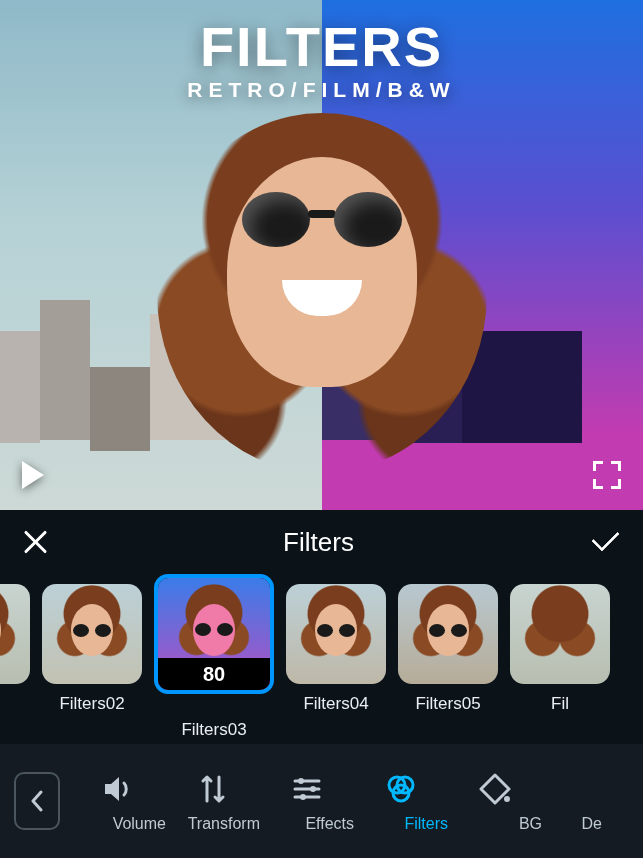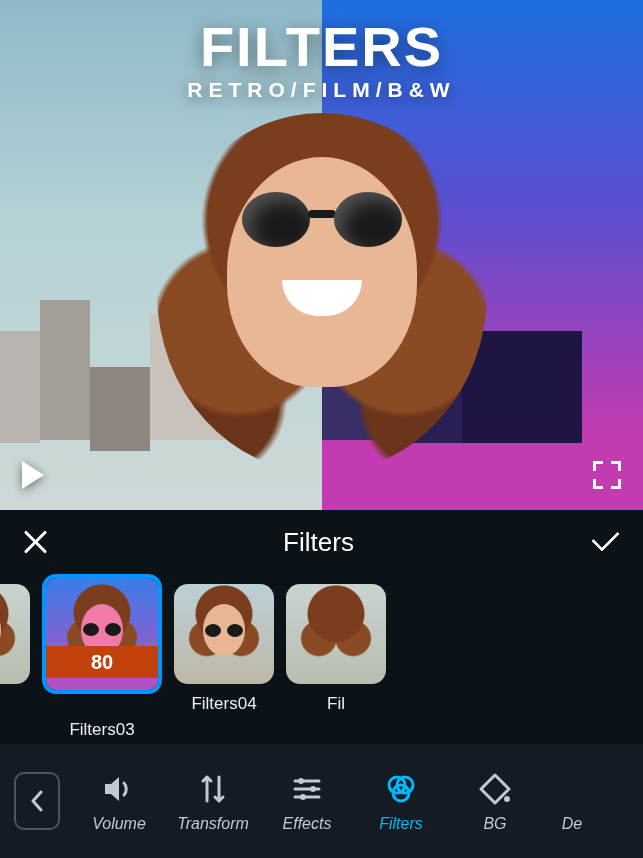--- a/index.html
+++ b/index.html
@@ -95,28 +95,28 @@
   .mini-glasses::before{left:0;} .mini-glasses::after{right:0;}
 
   .t1 .thumb-bg{ background:linear-gradient(#c8d4d0,#b8beb0);} 
   .t2 .thumb-bg{ background:linear-gradient(#bcd0d6,#c2c2b2);} 
   .t3 .thumb-bg{ background:linear-gradient(#3a7ce8,#b84fc0);} .t3 .mini-face{background:#f07aa8;}
   .t4 .thumb-bg{ background:linear-gradient(#bcd0d6,#beb8a8);} 
   .t5 .thumb-bg{ background:linear-gradient(#b8c8d0,#b6ac98);} 
   .t6 .thumb-bg{ background:linear-gradient(#9ab8a8,#a8a890);} 
   .t7 .thumb-bg{ background:linear-gradient(#c8d4d0,#b8beb0);} 
 
-  .intensity { position:absolute; left:0; right:0; bottom:12px; height:32px; background:#c2410c; color:#fff; font-size:20px; font-weight:600; display:flex; align-items:center; justify-content:center; }
+  .intensity { position:absolute; left:0; right:0; bottom:0; height:32px; background:#000000; color:#fff; font-size:20px; font-weight:600; display:flex; align-items:center; justify-content:center; }
   .filter-label { margin-top:10px; font-size:17px; color:#eaeef2; }
   .filter-item.sel-item .filter-label{ margin-top:26px; }
 
   .toolbar { position:absolute; top:744px; left:0; width:643px; height:114px; background:#141b22; display:flex; align-items:center; padding-left:6px; overflow:hidden; }
   .back-box { width:46px; height:58px; border:2px solid #4a5560; border-radius:10px; display:flex; align-items:center; justify-content:center; margin:0 12px 0 8px; cursor:pointer; flex:0 0 auto;}
   .back-box svg{ width:14px; height:22px; }
-  .tool { flex:0 0 auto; width:94px; text-align:center; cursor:pointer; color:#c0cad4;font-style:italic; }
+  .tool { flex:0 0 auto; width:94px; text-align:right; cursor:pointer; color:#c0cad4; }
   .tool.active { color:#00b8ff; }
   .tool .ticon { height:40px; display:flex; align-items:center; justify-content:center; margin-bottom:6px;}
   .tool .tlabel { font-size:16px; }
   .tool svg { width:36px; height:36px; }
   .tool.last { width:60px; }
 
 </style>
 </head>
 <body>
 
@@ -165,38 +165,56 @@
 
 <div class="filter-strip">
   <div class="filter-item">
     <div class="thumb small t1">
         <div class="thumb-bg"></div>
         <div class="mini-hair"></div>
         <div class="mini-face"></div>
       </div>
     <div class="filter-label">01</div>
   </div>
+  <div class="filter-item">
+    <div class="thumb small t2">
+        <div class="thumb-bg"></div>
+        <div class="mini-hair"></div>
+        <div class="mini-face"></div>
+        <div class="mini-glasses"></div>
+      </div>
+    <div class="filter-label">Filters02</div>
+  </div>
   <div class="filter-item sel-item">
     <div class="thumb sel t3">
         <div class="thumb-bg"></div>
         <div class="mini-hair"></div>
         <div class="mini-face"></div>
         <div class="mini-glasses"></div>
       <div class="intensity">80</div>
     </div>
     <div class="filter-label">Filters03</div>
   </div>
   <div class="filter-item">
     <div class="thumb small t4">
         <div class="thumb-bg"></div>
         <div class="mini-hair"></div>
         <div class="mini-face"></div>
         <div class="mini-glasses"></div>
       </div>
     <div class="filter-label">Filters04</div>
+  </div>
+  <div class="filter-item">
+    <div class="thumb small t5">
+        <div class="thumb-bg"></div>
+        <div class="mini-hair"></div>
+        <div class="mini-face"></div>
+        <div class="mini-glasses"></div>
+      </div>
+    <div class="filter-label">Filters05</div>
   </div>
   <div class="filter-item">
     <div class="thumb small t7">
         <div class="thumb-bg"></div>
         <div class="mini-hair"></div>
       </div>
     <div class="filter-label">Fil</div>
   </div>
 </div>
 

